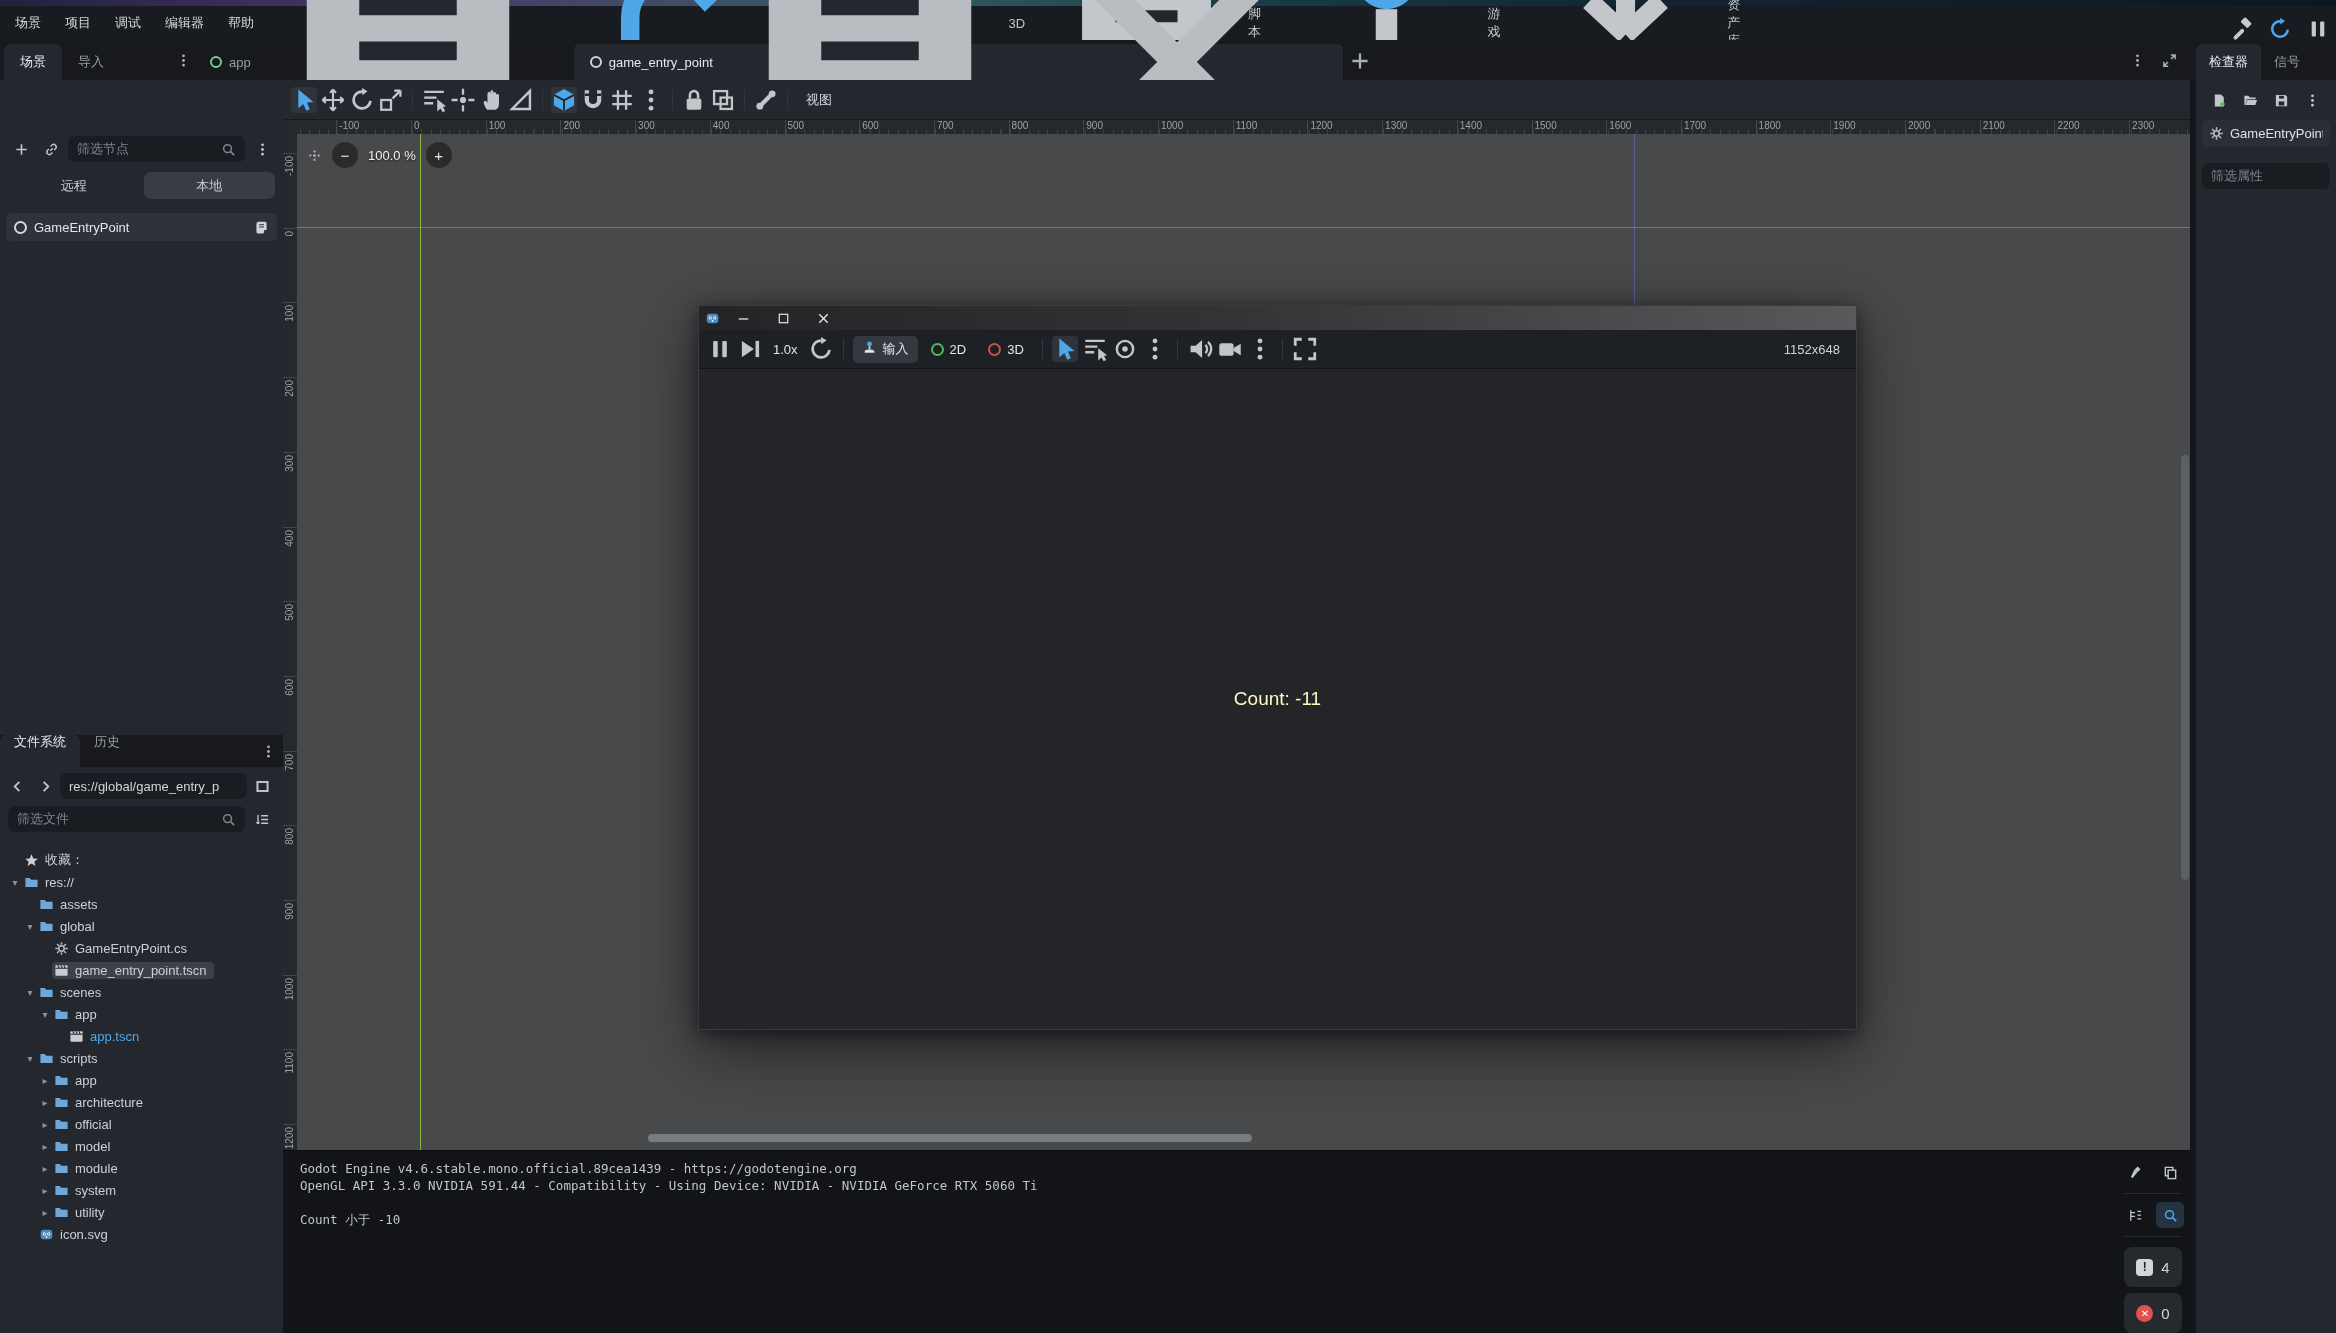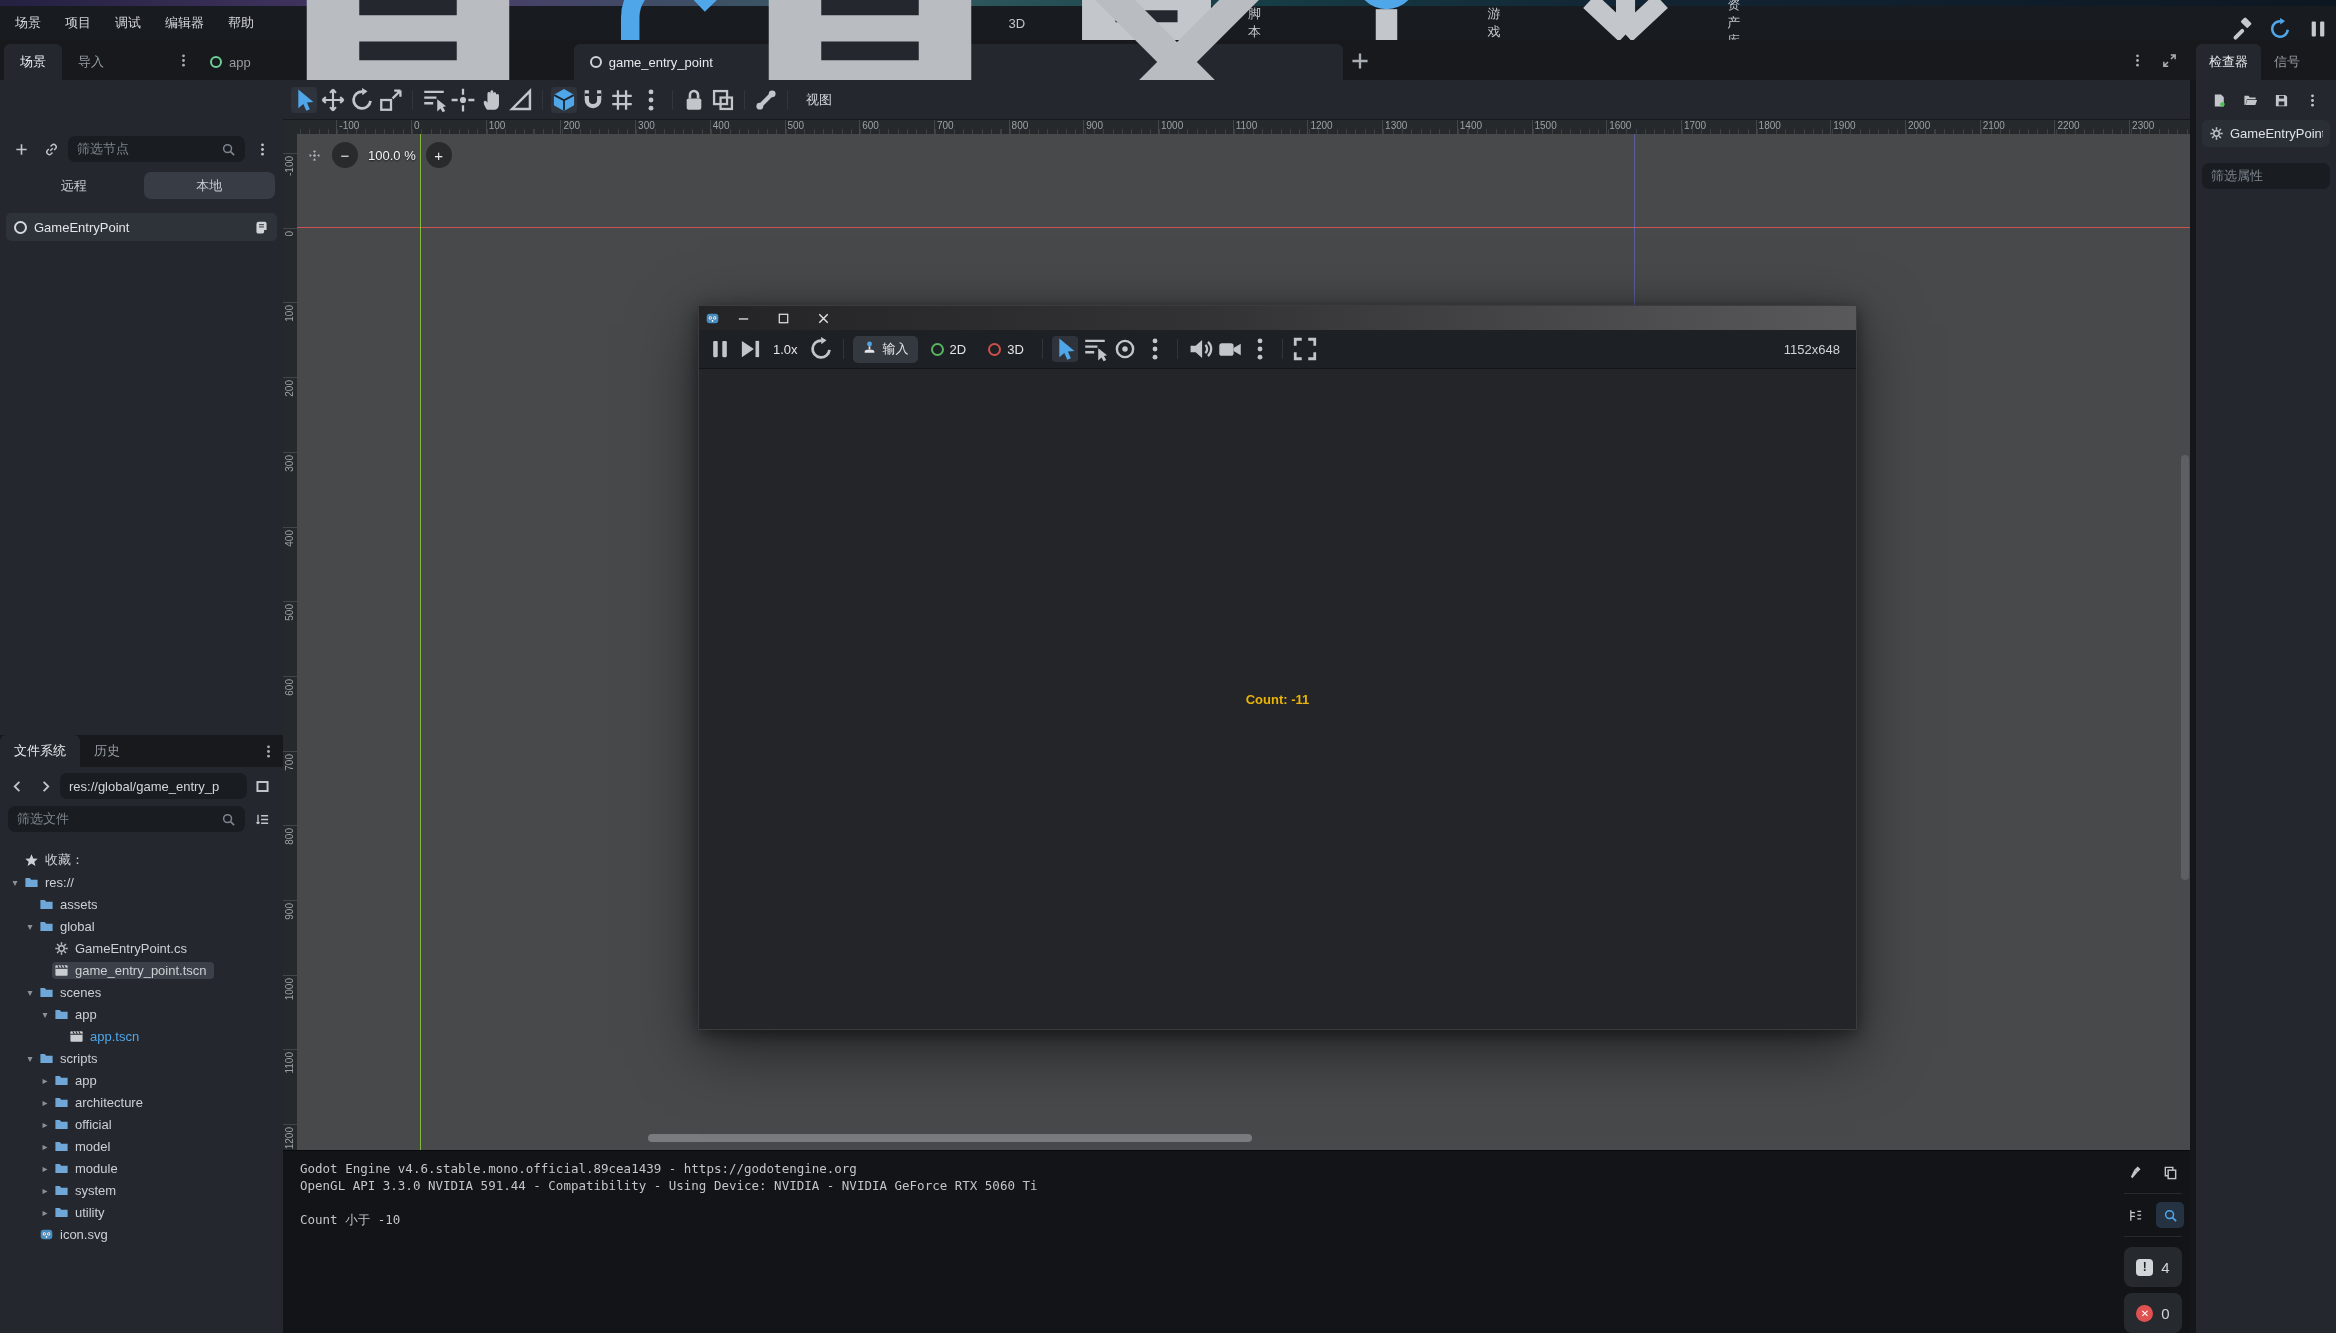--- a/index.html
+++ b/index.html
@@ -50,21 +50,21 @@
   .seg.active { background:#383d45; }
   #scene-tree { padding:8px 6px; }
   .scene-row { height:28px; display:flex; align-items:center; gap:7px; background:#2e333a; border-radius:5px; padding:0 8px; }
   .scene-row .ring { width:13px; height:13px; border-radius:50%; border:2.2px solid #d6d9dc; }
   .scene-row .rowlabel { flex:1 1 auto; color:#e3e6e9; }
   .scene-row svg { width:15px; height:15px; color:#d0d3d7; }
 
   
   #fs-dock { position:absolute; left:0; top:655px; width:283px; height:598px; background:#24282e; }
   #fs-tabs { height:32px; background:#17191d; display:flex; align-items:flex-end; }
-  #fs-tabs .tab { height:29px; padding:16px 14px; }
+  #fs-tabs .tab { height:29px; padding:16px 14px;align-items:flex-end; }
   #fs-nav { display:flex; align-items:center; gap:2px; padding:6px 8px 2px 4px; }
   #fs-nav .field { flex:1 1 auto; color:#d2d5d9; }
   #fs-filter { display:flex; align-items:center; gap:4px; padding:5px 8px; }
   #fs-filter .field { flex:1 1 auto; }
   #fs-tree { padding:12px 4px 0 4px; font-size:13px; }
   .t-row { height:22px; display:flex; align-items:center; }
   .t-arrow { width:14px; flex:0 0 auto; text-align:center; color:#8b9198; font-size:10px; }
   .t-inner { display:flex; align-items:center; gap:6px; padding:1px 7px 1px 2px; border-radius:4px; }
   .t-inner.selected { background:#3c4149; }
   .t-icon { width:15px; height:15px; flex:0 0 auto; }
@@ -108,21 +108,21 @@
   #gw-toolbar .speed { color:#e4e6e9; padding:0 6px; }
   #gw-toolbar .res { margin-left:auto; color:#cfd2d6; padding-right:8px; }
   .gw-btn { height:27px; border-radius:5px; display:flex; align-items:center; gap:6px; padding:0 9px; color:#e4e6e9; }
   .gw-btn.active { background:#34393f; }
   .gw-ring { width:13px; height:13px; border-radius:50%; border:2.4px solid; flex:0 0 auto; }
   #gw-content { height:660px; background:#232528; display:flex; align-items:center; justify-content:center; }
   #gw-ui { width:299px; display:flex; flex-direction:column; }
   .gw-uibtn { height:48px; border-radius:4px; display:flex; align-items:center; justify-content:center; color:#eceeef; font-size:15px; font-weight:bold; border:1px solid rgba(255,255,255,.03); }
   #btn-inc { background:#1b1b1e; }
   #btn-dec { background:#2e3033; }
-  #count-label { height:40px; display:flex; align-items:center; justify-content:center; color:#eab308; font-size:13px; font-weight:bold; }
+  #count-label { height:40px; display:flex; align-items:center; justify-content:center; color:#fef9c3; font-size:19px; font-weight:normal; }
 
   
   #output { position:absolute; left:283px; top:1150px; width:1907px; height:183px; background:#121417; border-top:1px solid #0a0b0d; }
   #log { padding:9px 0 0 17px; font-family:"DejaVu Sans Mono","Liberation Mono",monospace; font-size:12.5px; line-height:17px; color:#c2c6c9; white-space:pre; }
   #out-side { position:absolute; right:4px; top:4px; width:66px; display:flex; flex-direction:column; align-items:center; }
   .out-icon-row { display:flex; gap:8px; padding:4px 0; }
   .out-divider { width:58px; height:1px; background:#26292d; margin:4px 0; }
   .badge { width:58px; height:40px; border-radius:8px; background:#26292e; display:flex; align-items:center; justify-content:center; gap:8px; margin-top:6px; }
   .badge .cnt { color:#d3d6da; font-size:15px; }
   .b-msg { width:17px; height:17px; border-radius:4px; background:#d3d6d9; color:#1d2024; font-weight:bold; font-size:12px; display:flex; align-items:center; justify-content:center; }

